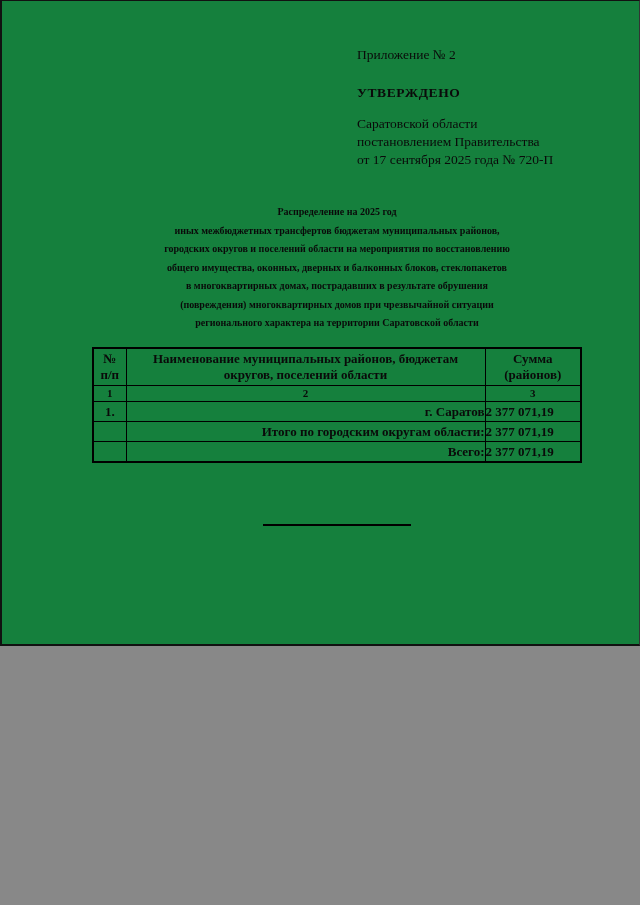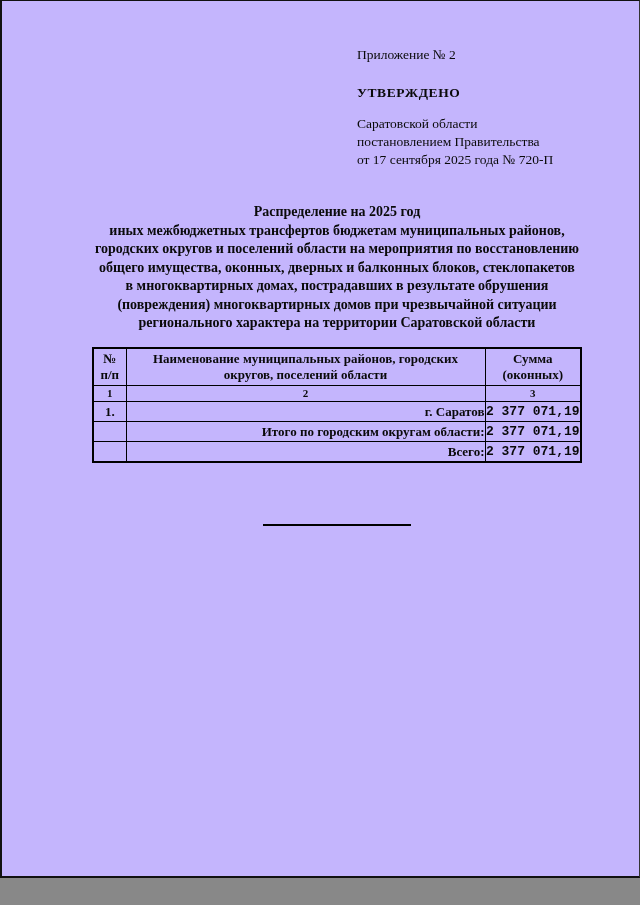--- a/index.html
+++ b/index.html
@@ -1,21 +1,21 @@
 <!DOCTYPE html>
 <html><head>
 <meta charset="utf-8">
 <style>
   html, body { margin: 0; padding: 0; background: #888; }
   .page {
     position: relative;
     width: 640px;
-    height: 878px;
+    height: 646px;
     margin: 0 auto;
-    background: #c4b5fd;
+    background: #15803d;
     box-sizing: border-box;
     border-top: 1px solid #111;
     border-right: 1px solid #333;
     border-bottom: 2px solid #111;
     border-left: 2px solid #111;
     font-family: "Liberation Serif", "DejaVu Serif", serif;
     color: #0a0a0a;
     overflow: hidden;
   }
   .header-block {
@@ -33,21 +33,21 @@
   }
   .approved-line { }
   .content {
     position: absolute;
     left: 90px;
     top: 202px;
     width: 490px;
   }
   .doc-title {
     font-weight: bold;
-    font-size: 14px;
+    font-size: 10px;
     line-height: 18.5px;
     text-align: center;
     white-space: pre-line;
     margin: 0 0 14px 0;
   }
   table.dist {
     border-collapse: collapse;
     width: 488px;
     table-layout: fixed;
     font-size: 13px;
@@ -72,21 +72,21 @@
     text-align: center;
     font-size: 11px;
     line-height: 13px;
     height: 15px;
     font-weight: bold;
   }
   tr.datarow td { height: 19px; line-height: 17px; }
   td.c-num { text-align: center; }
   td.c-name { text-align: right; padding-left: 4px; }
   td.c-name.indent { padding-left: 12px; margin-left: 24px; }
-  td.c-sum { text-align: center; padding-right: 5px; font-family: Liberation Mono, monospace; }
+  td.c-sum { text-align: left; padding-right: 5px; }
   .end-divider {
     width: 148px;
     border-top: 2px solid #000;
     margin: 61px auto 0 auto;
   }
 </style>
 </head>
 <body>
 
 <div class="page">
@@ -112,24 +112,24 @@
     <table class="dist">
       <colgroup>
         <col style="width:33px">
         <col style="width:359px">
         <col style="width:96px">
       </colgroup>
       <thead>
         <tr>
           <th class="h-num">№
 п/п</th>
-          <th class="h-name">Наименование муниципальных районов, городских
+          <th class="h-name">Наименование муниципальных районов, бюджетам
 округов, поселений области</th>
           <th class="h-sum">Сумма
-(оконных)</th>
+(районов)</th>
         </tr>
         <tr class="colnums">
           <td>1</td>
           <td>2</td>
           <td>3</td>
         </tr>
       </thead>
       <tbody>
         <tr class="datarow">
           <td class="c-num">1.</td>

